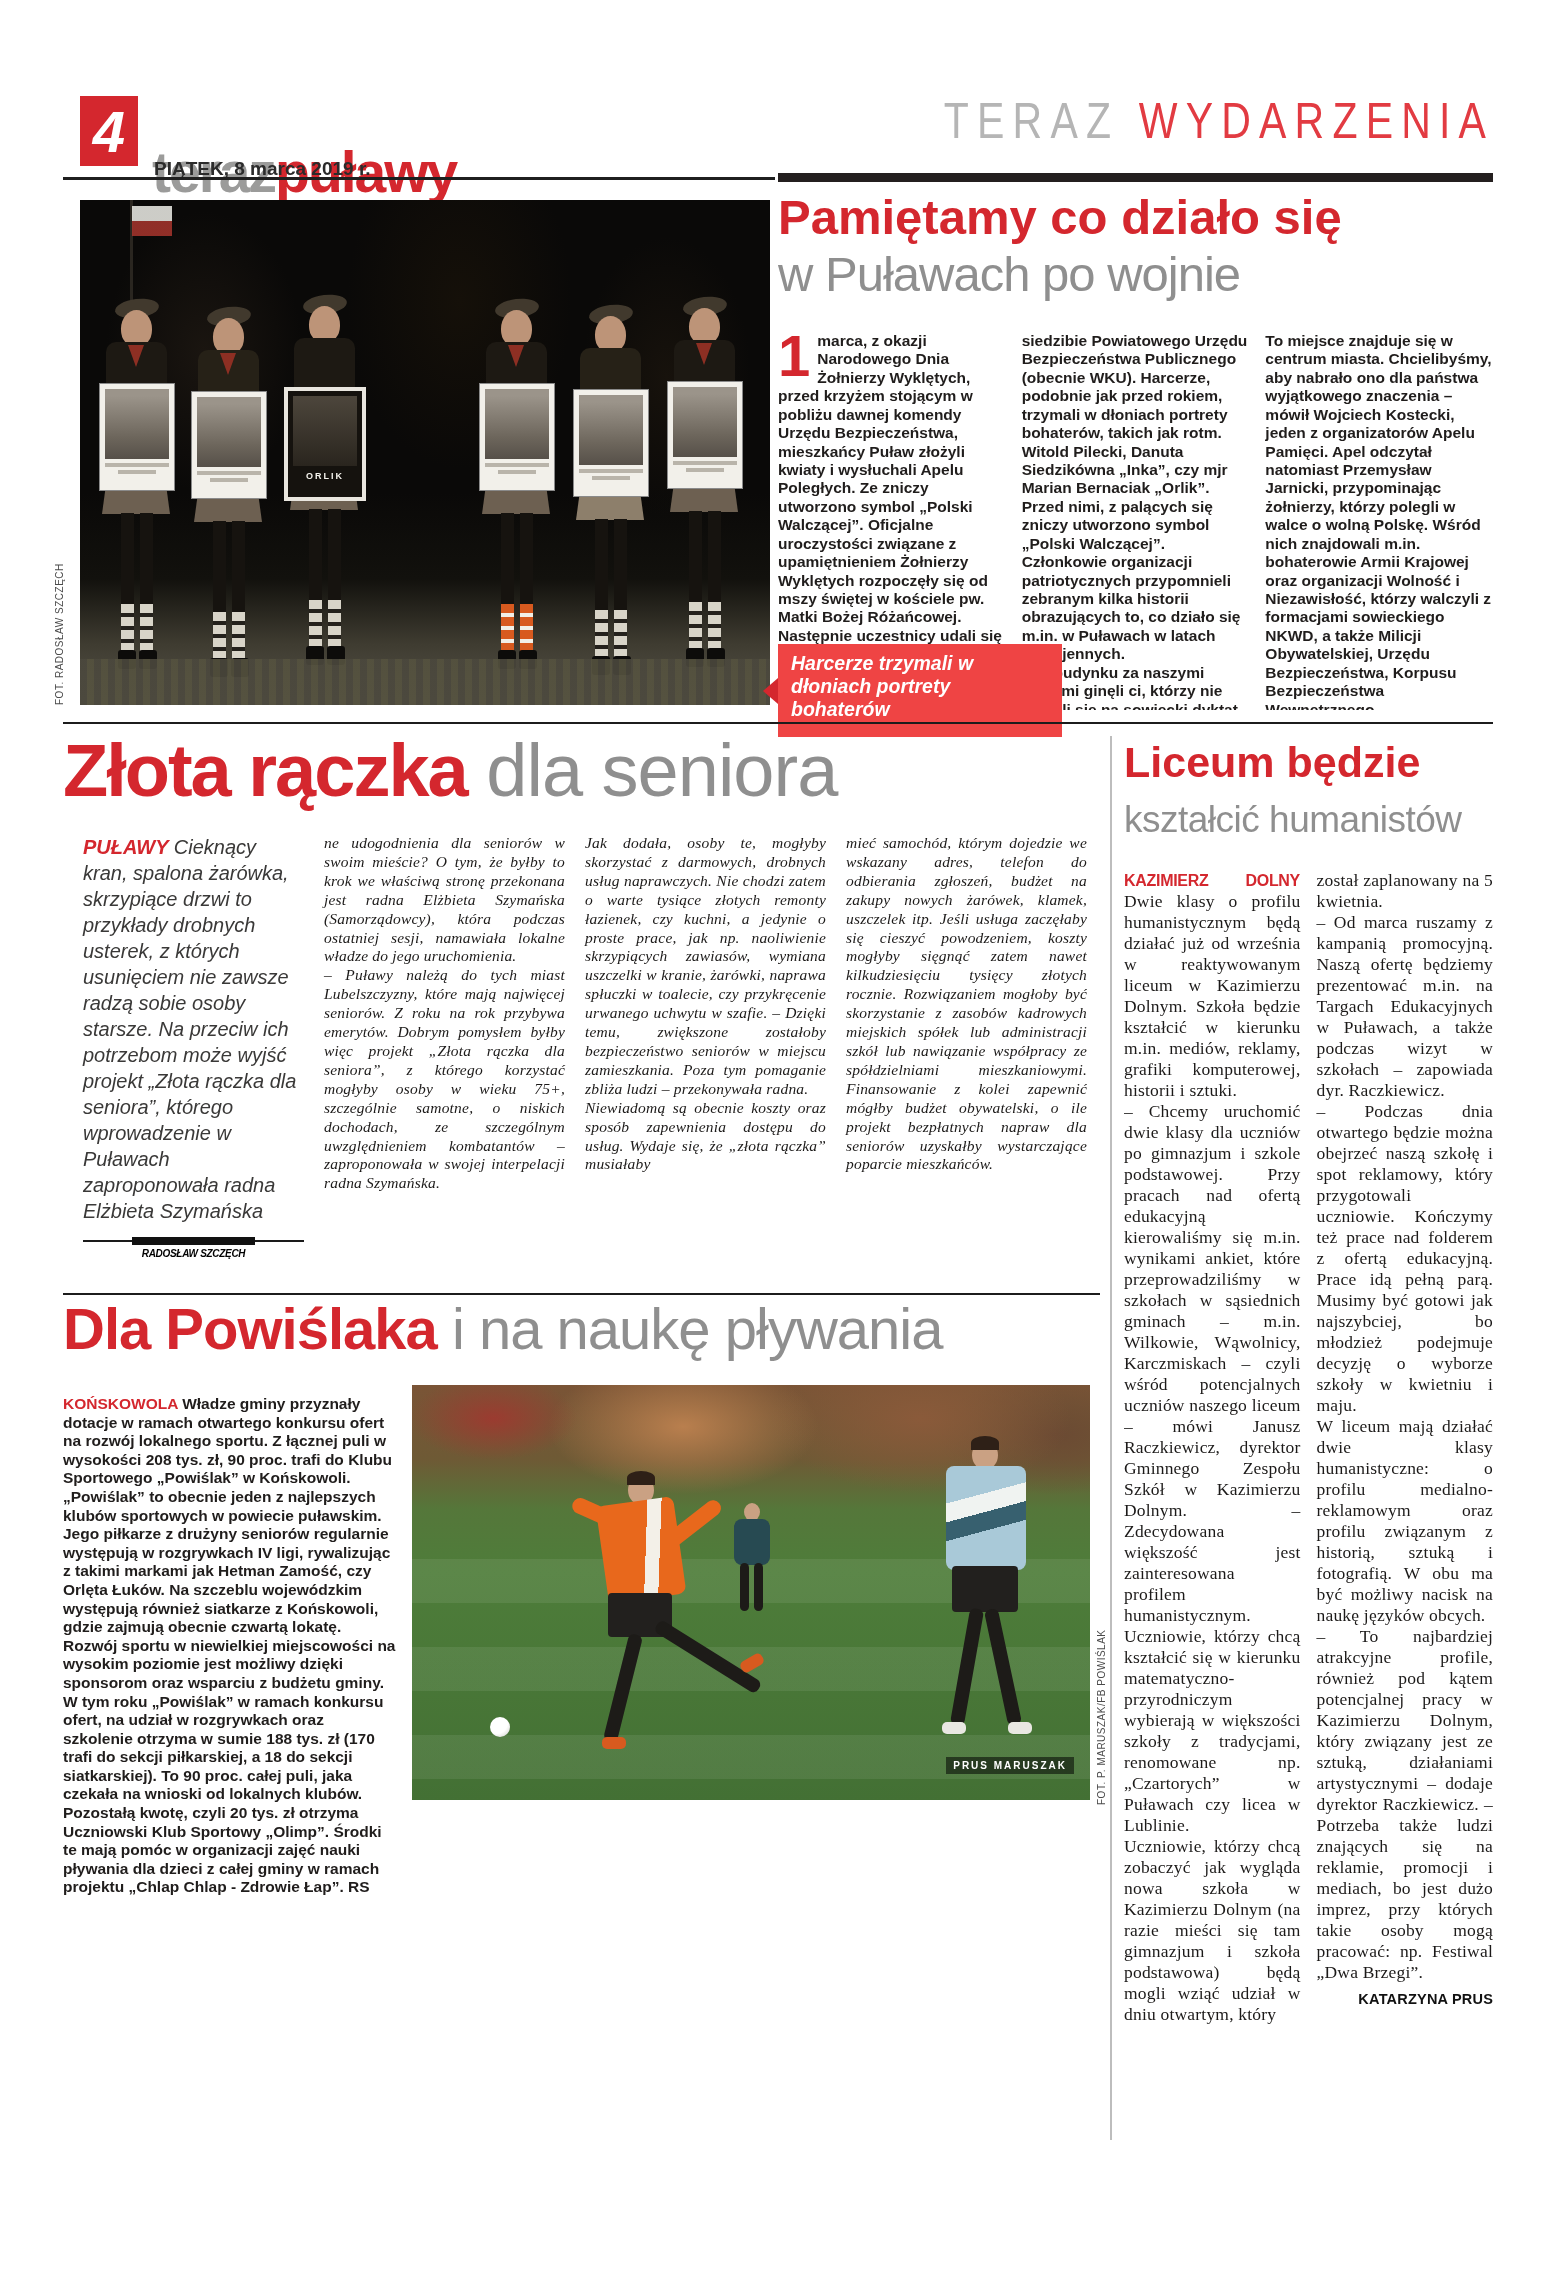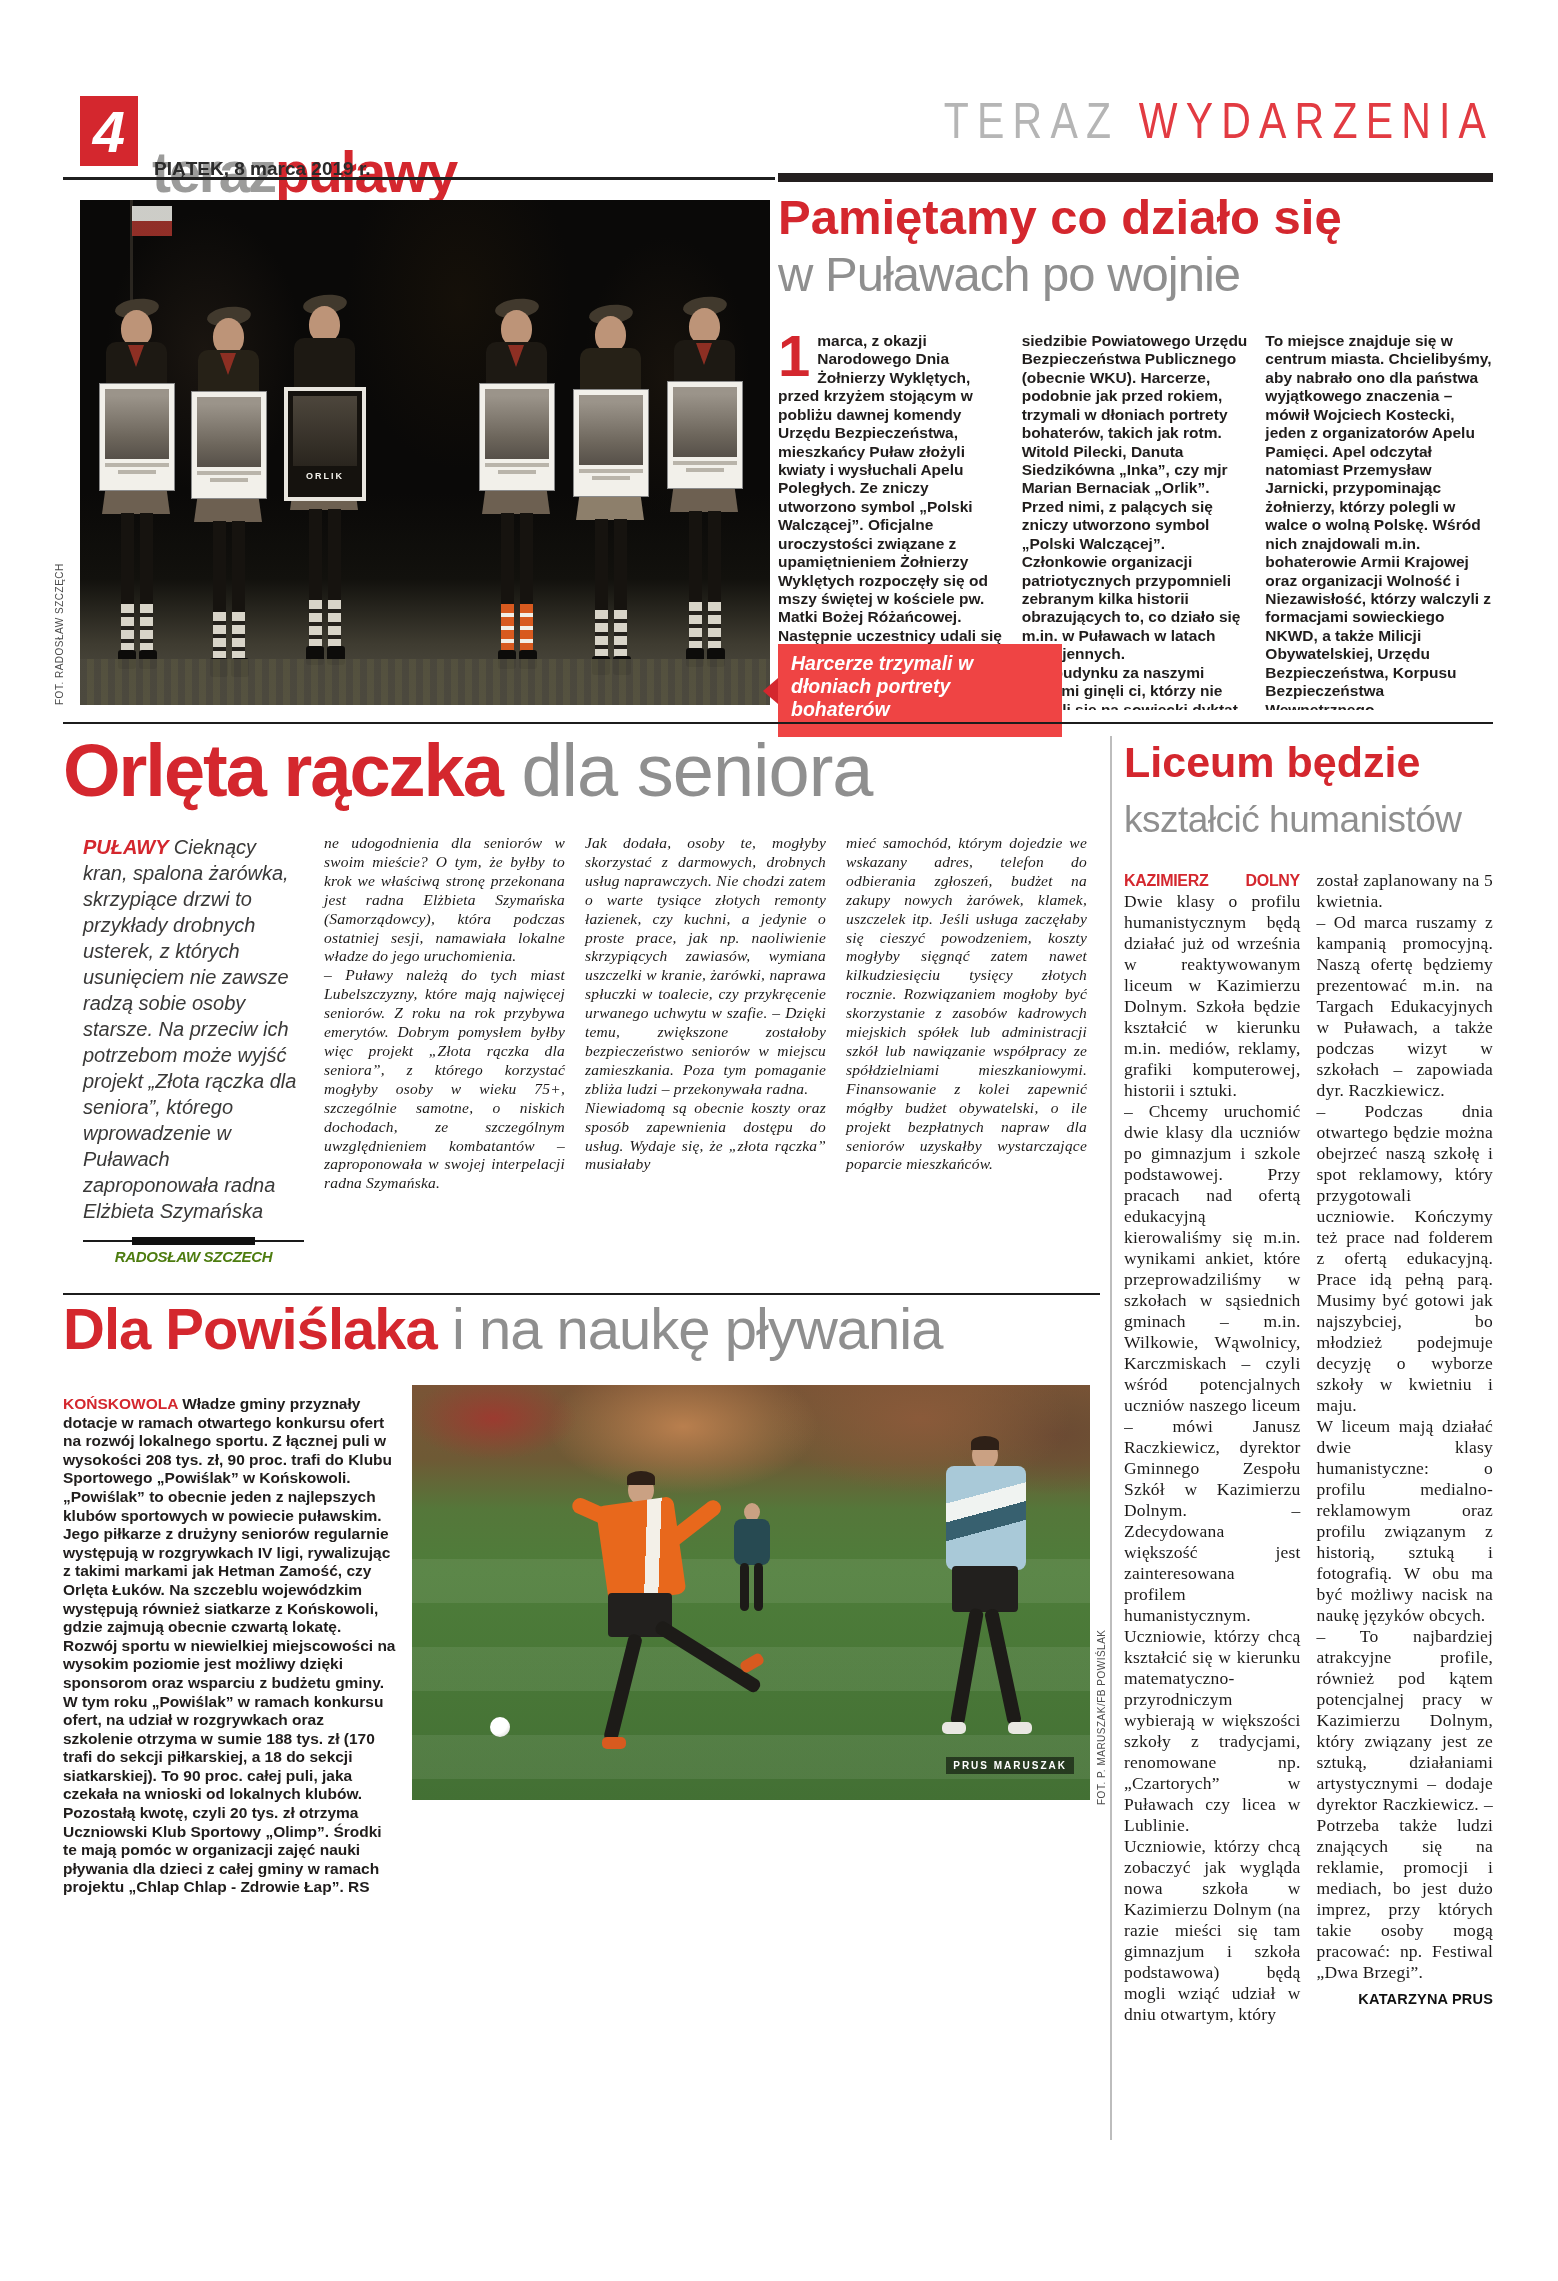--- a/index.html
+++ b/index.html
@@ -88,21 +88,21 @@
   
   #a2 { left:63px; top:734px; width:1024px; }
   #a2 .hl { font-size:74px; line-height:1; letter-spacing:-2px; white-space:nowrap; }
   #a2 .body { display:flex; gap:20px; margin-top:26px; height:428px; overflow:hidden;font-style:italic; }
   #a2 .c { flex:1; }
   .lede { font-size:20px; line-height:1.3; color:#3a3938; padding-left:20px; }
   .lede .kicker { font-size:20px; }
   .byline-block { margin-top:16px; padding-left:20px; }
   .byline-rule { border-top:2px solid #1a1a1a; position:relative; height:8px; }
   .byline-rule:after { content:""; position:absolute; left:22%; top:-5px; width:56%; height:8px; background:#111; }
-  .byline-name { text-align:center; font-weight:bold; font-size:15px; color:#4d7c0f; letter-spacing:-.3px; }
+  .byline-name { text-align:center; font-weight:bold; font-size:10px; color:#000000; letter-spacing:-.3px; }
   .serif { font-family:"Liberation Serif", serif; font-size:15.5px; line-height:1.22;
     color:#1c1a19; text-align:justify; letter-spacing:.2px; }
 
   
   #a3 { left:63px; top:1300px; width:1032px; height:840px; }
   #a3 .hl { font-size:58px; line-height:1; letter-spacing:-1px; white-space:nowrap; }
   #pw-body { position:absolute; left:0; top:95px; width:334px; height:640px; overflow:hidden;
     font-size:15.5px; line-height:1.2; font-weight:bold; color:#201d1c; }
   #pw-body .kicker { font-size:15.5px; }
 
@@ -312,21 +312,21 @@
         
       </div>
     </div>
     <div class="abs" id="capbox">Harcerze trzymali w dłoniach portrety bohaterów</div>
   </div>
 
   <div class="abs" id="rule2"></div>
   <div class="abs" id="vdiv"></div>
 
   <div class="abs" id="a2">
-    <div class="hl"><span class="t-red">Orlęta rączka</span><span class="t-gray"> dla seniora</span></div>
+    <div class="hl"><span class="t-red">Złota rączka</span><span class="t-gray"> dla seniora</span></div>
     <div class="body">
       <div class="c">
         <div class="lede"><span class="kicker">PUŁAWY </span><span class="flow">Cieknący kran, spalona żarówka, skrzypiące drzwi to przykłady drobnych usterek, z których usunięciem nie zawsze radzą sobie osoby starsze. Na przeciw ich potrzebom może wyjść projekt „Złota rączka dla seniora”, którego wprowadzenie w Puławach zaproponowała radna Elżbieta Szymańska</span></div>
         <div class="byline-block">
           <div class="byline-rule"></div>
           <div class="byline-name">RADOSŁAW SZCZĘCH</div>
         </div>
 
       </div>
       <div class="c serif"><span class="flow">ne udogodnienia dla seniorów w swoim mieście? O tym, że byłby to krok we właściwą stronę przekonana jest radna Elżbieta Szymańska (Samorządowcy), która podczas ostatniej sesji, namawiała lokalne władze do jego uruchomienia.

